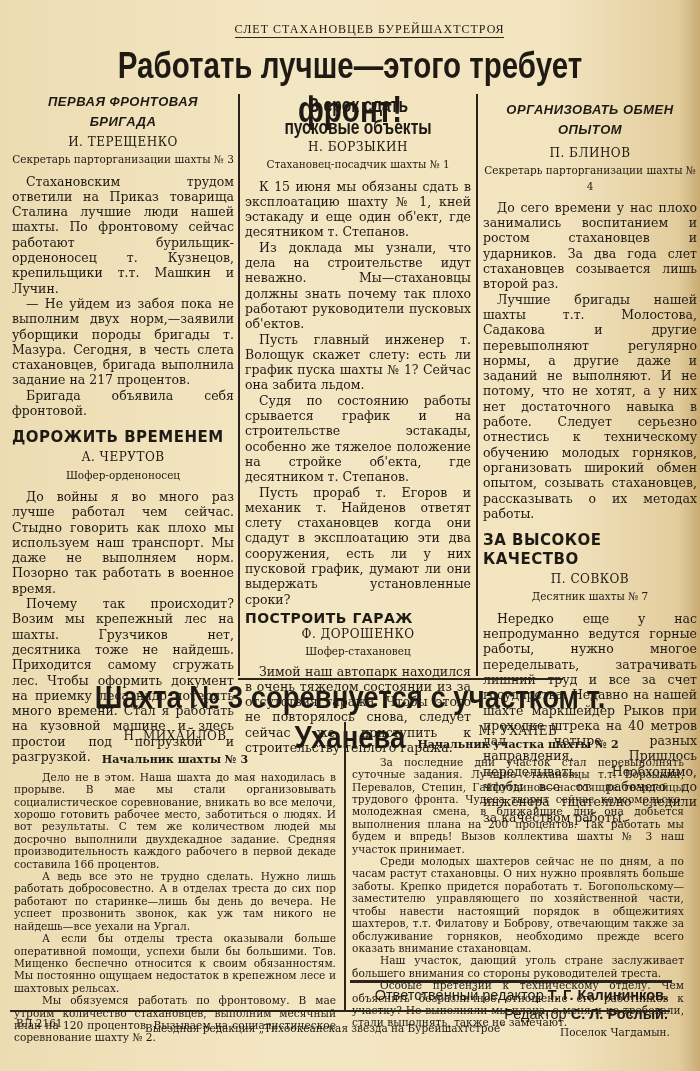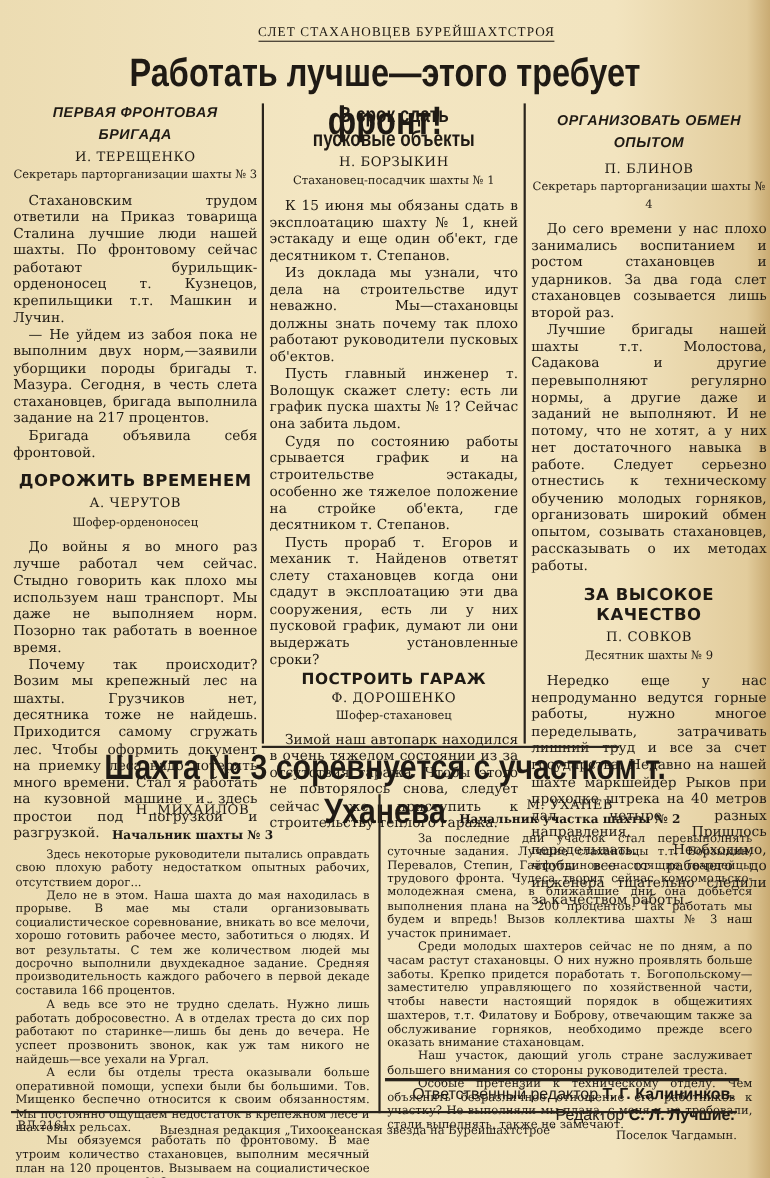--- a/index.html
+++ b/index.html
@@ -33,21 +33,21 @@
     font-size:13px; text-align:center; line-height:20px; letter-spacing:0.5px;
     text-indent:0 !important;
   }
   .h-cond {
     font-family:"Liberation Sans", sans-serif; font-weight:bold;
     font-size:18px; text-align:center; line-height:21px;
     transform:scaleX(0.78); transform-origin:center;
   }
   .h-block {
     font-family:"DejaVu Sans", sans-serif; font-weight:bold;
-    font-size:15px; text-align:center; line-height:19px; letter-spacing:0.5px;
+    font-size:15px; text-align:left; line-height:19px; letter-spacing:0.5px;
   }
   .author { text-align:center; font-size:12px; margin:3px 0 2px 0; letter-spacing:0.5px; }
   .role { text-align:center; font-size:10.5px; margin:2px 0 6px 0; }
   .vrule { position:absolute; width:1.5px; background:#2a241c; }
   .hrule { position:absolute; height:2px; background:#2a241c; }
   .bottom-title {
     left:0; width:700px; top:677px; text-align:center;
     font-family:"Liberation Sans", sans-serif; font-weight:bold; font-size:32px;
     line-height:40px; transform:scaleX(0.86); transform-origin:center;
   }
@@ -113,33 +113,32 @@
     <div>
       <div class="h-ital" style="padding:0 10px;">ОРГАНИЗОВАТЬ ОБМЕН ОПЫТОМ</div>
       <div class="author" style="margin-top:6px;">П. БЛИНОВ</div>
       <div class="role">Секретарь парторганизации шахты № 4</div>
       <p>До сего времени у нас плохо занимались воспитанием и ростом стахановцев и ударников. За два года слет стахановцев созывается лишь второй раз.</p>
       <p>Лучшие бригады нашей шахты т.т. Молостова, Садакова и другие перевыполняют регулярно нормы, а другие даже и заданий не выполняют. И не потому, что не хотят, а у них нет достаточного навыка в работе. Следует серьезно отнестись к техническому обучению молодых горняков, организовать широкий обмен опытом, созывать стахановцев, рассказывать о их методах работы.</p>
     </div>
     <div style="margin-top:10px;">
       <div class="h-block">ЗА ВЫСОКОЕ КАЧЕСТВО</div>
       <div class="author">П. СОВКОВ</div>
-      <div class="role">Десятник шахты № 9</div>
+      <div class="role">Десятник шахты № 7</div>
       <p>Нередко еще у нас непродуманно ведутся горные работы, нужно многое переделывать, затрачивать лишний труд и все за счет государства. Недавно на нашей шахте маркшейдер Рыков при проходке штрека на 40 метров дал четыре разных направления. Пришлось переделывать. Необходимо, чтобы все от рабочего до инженера тщательно следили за качеством работы.</p>
     </div>
   </div>
 
   <div class="hrule" style="left:238px; top:678px; width:325px;"></div>
 
   <div class="abs bottom-title">Шахта № 3 соревнуется с участком т. Уханева</div>
 
   <div class="bcol" style="left:14px; top:718px; width:322px;">
     <div class="author" style="margin:12px;">Н .МИХАЙЛОВ</div>
     <div class="role" style="font-size:11px; margin:2px 0 4px 0; font-weight:bold;">Начальник шахты № 3</div>
-    <p>Здесь некоторые руководители пытались оправдать свою плохую работу недостатком опытных рабочих, отсутствием дорог...</p>
     <p>Дело не в этом. Наша шахта до мая находилась в прорыве. В мае мы стали организовывать социалистическое соревнование, вникать во все мелочи, хорошо готовить рабочее место, заботиться о людях. И вот результаты. С тем же количеством людей мы досрочно выполнили двухдекадное задание. Средняя производительность каждого рабочего в первой декаде составила 166 процентов.</p>
     <p>А ведь все это не трудно сделать. Нужно лишь работать добросовестно. А в отделах треста до сих пор работают по старинке—лишь бы день до вечера. Не успеет прозвонить звонок, как уж там никого не найдешь—все уехали на Ургал.</p>
     <p>А если бы отделы треста оказывали больше оперативной помощи, успехи были бы большими. Тов. Мищенко беспечно относится к своим обязанностям. Мы постоянно ощущаем недостаток в крепежном лесе и шахтовых рельсах.</p>
     <p>Мы обязуемся работать по фронтовому. В мае утроим количество стахановцев, выполним месячный план на 120 процентов. Вызываем на социалистическое соревнование шахту № 2.</p>
   </div>
 
   <div class="vrule" style="left:344px; top:722px; height:290px;"></div>
 
   <div class="bcol" style="left:352px; top:725px; width:332px;">
     <div class="author" style="margin:0;">М. УХАНЕВ</div>
@@ -152,21 +151,21 @@
 
   <div class="hrule" style="left:350px; top:980px; width:322px; height:3px;"></div>
 
   <div class="abs editors" style="left:350px; top:986px; width:318px;">
     <div>
       <span>Ответственный редактор</span>
       <b>Т. Г. Калининков.</b>
     </div>
     <div>
       <span>Редактор</span>
-      <b>С. Л. Лучшие.</b>
+      <b>С. Л. Рослый.</b>
     </div>
   </div>
 
   <div class="hrule" style="left:10px; top:1010px; width:660px; height:1.5px;"></div>
 
   <div class="abs footer" style="left:16px;">ВЛ 2161</div>
   <div class="abs footer" style="left:145px; top:1022px;">Выездная редакция „Тихоокеанская звезда на Бурейшахтстрое“</div>
   <div class="abs footer" style="left:560px; top:1026px;text-align:right;">Поселок Чагдамын.</div>
 
 </div>

